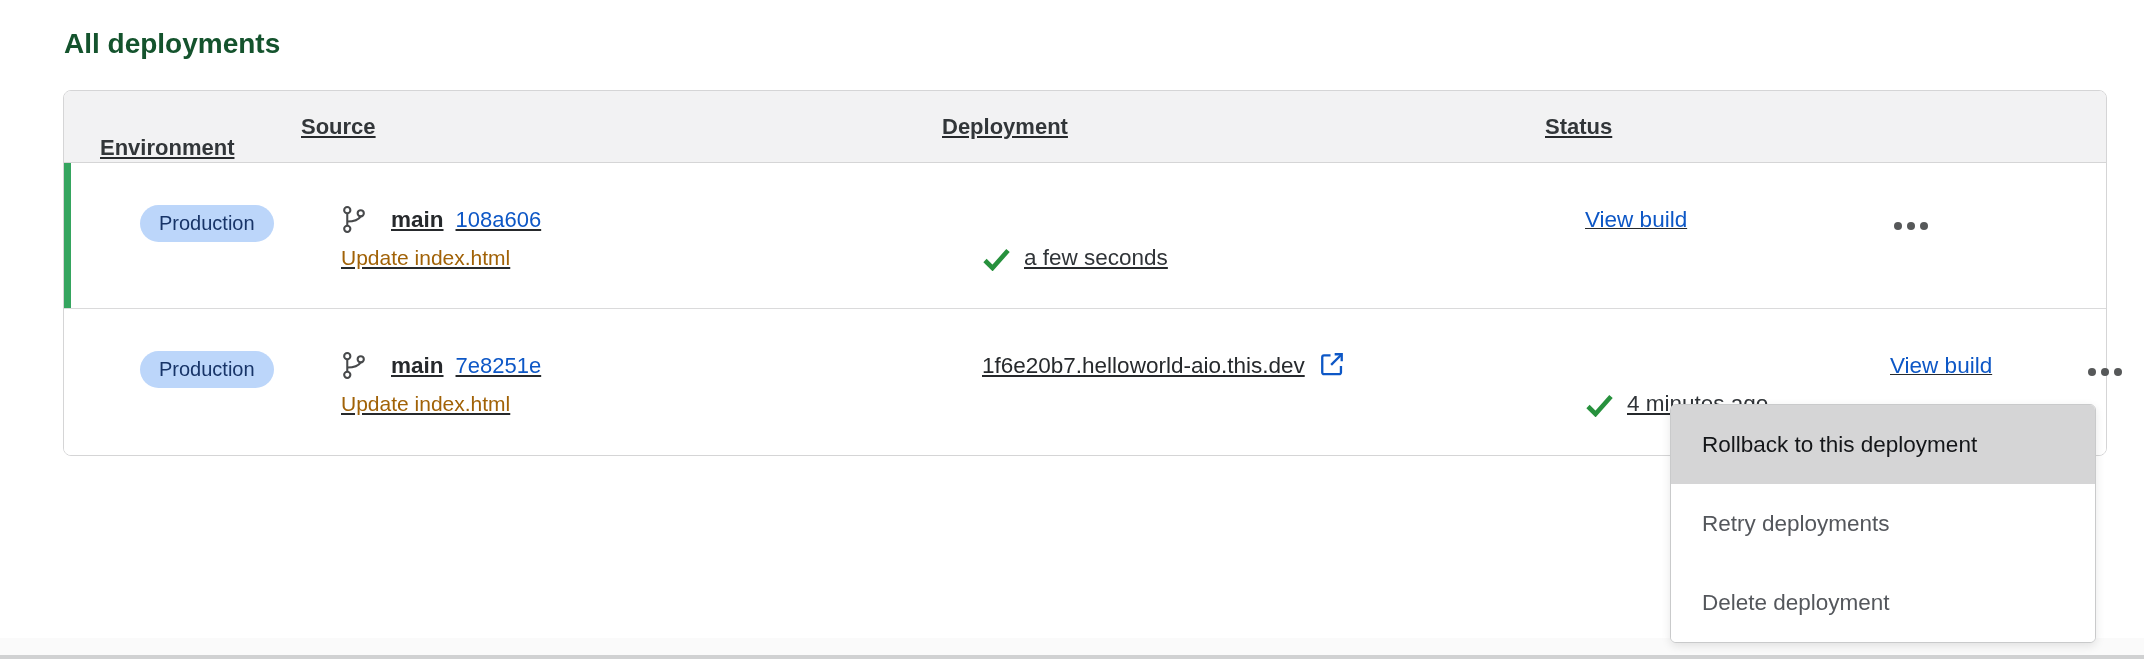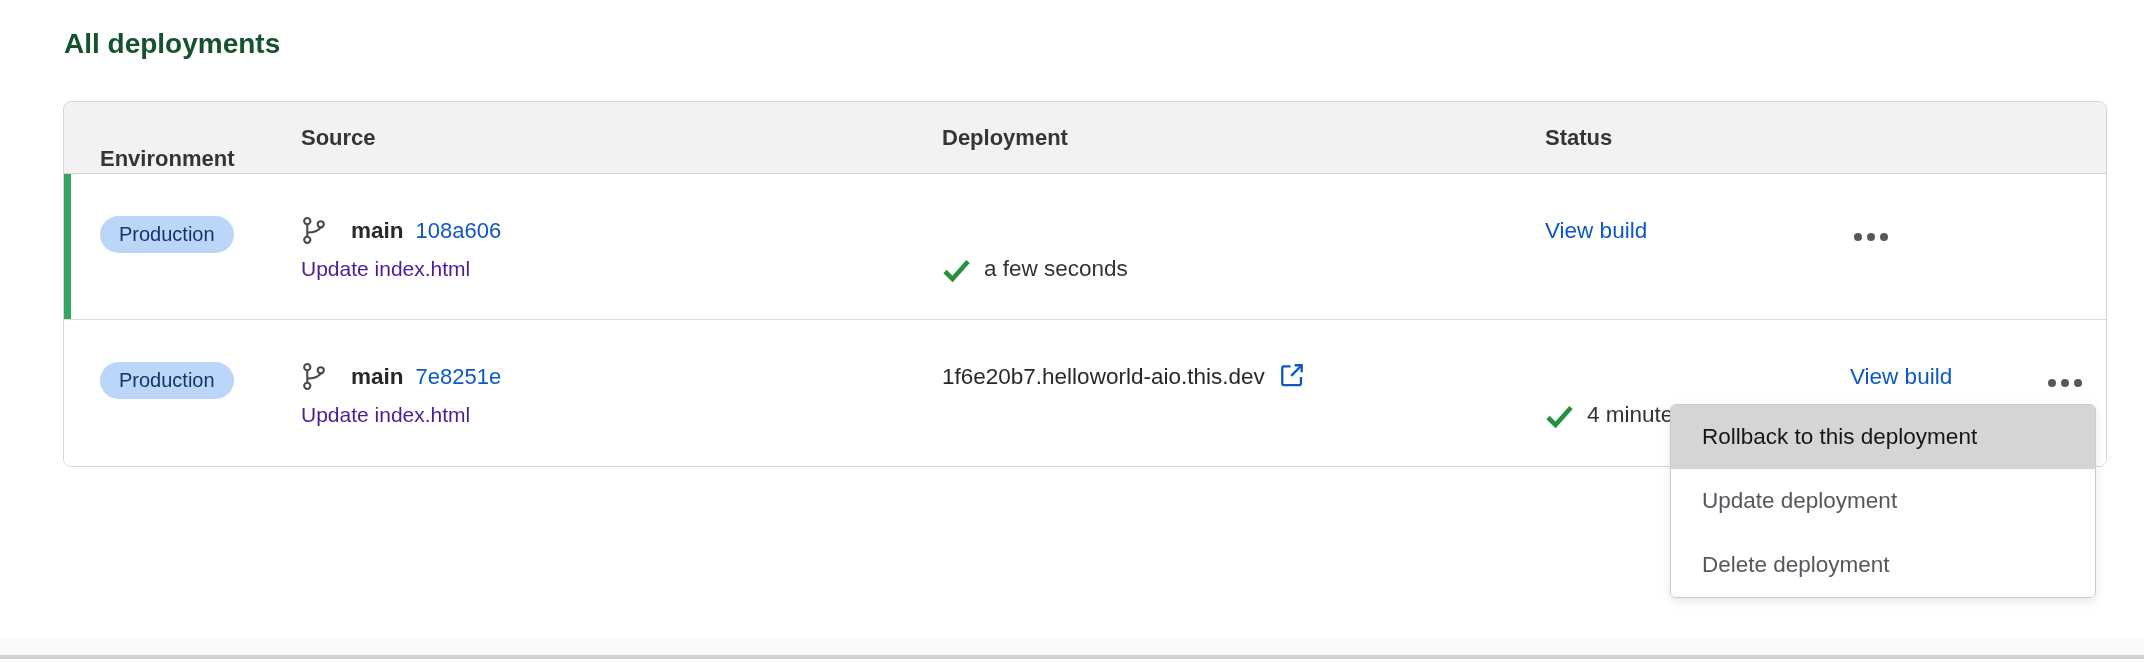--- a/index.html
+++ b/index.html
@@ -16,45 +16,46 @@
     position: absolute;
     left: 64px; top: 28px;
     font-size: 28px;
     font-weight: 600;
     color: #14532d;
   }
 
   
   .deploy-table {
     position: absolute;
-    left: 63px; top: 101px;
+    left: 63px; top: 90px;
     width: 2044px;
     border: 1px solid var(--border-gray, #d5d5d6);
     border-radius: 8px;
     background: #fff;
+    text-decoration: underline;
   }
   .grid-cols {
     display: grid;
     grid-template-columns: 237px 641px 603px 305px 194px 1fr;
   }
   .thead {
     height: 72px;
     background: var(--header-bg, #f2f2f3);
     border-bottom: 1px solid var(--border-gray, #d5d5d6);
     border-radius: 7px 7px 0 0;
     align-items: center;
   }
   .th {
     font-size: 22px;
     font-weight: 600;
     color: #323639;
   }
   .th.c-env { padding-left: 36px; }
 
-  .trow { position: relative; height: 146px; background: #fff; }
+  .trow { position: relative; height: 146px; background: #fff; padding-left: 40px; }
   .trow.first { border-bottom: 1px solid #dadadb; }
   .trow.last { border-radius: 0 0 7px 7px; }
 
   .current-bar {
     position: absolute;
     left: 0; top: 0; bottom: 0;
     width: 7px;
     background: var(--current-marker-green, #35a55f);
   }
 
@@ -68,21 +69,21 @@
     border-radius: 20px;
     background: var(--badge-bg, #bcd6fa);
     color: var(--badge-text, #173468);
   }
 
   .c-src { padding-top: 42px; }
   .src-line1 { display: flex; align-items: center; }
   .branch-icon-wrap { color: #47494b; display: inline-flex; }
   .branch-name { margin-left: 24px; font-size: 22.5px; font-weight: 700; color: #26292c; }
   .commit-link { margin-left: 12px; font-size: 22px; color: var(--link-blue, #0d57c6); text-decoration: none; cursor: pointer; }
-  .commit-msg { margin-top: 12px; font-size: 21px; color: #4c1d95; }
+  .commit-msg { margin-top: 12px; font-size: 21px; color: #a16207; }
 
   .c-dep { padding-top: 44px; display: flex; align-items: flex-start; }
   .dep-url { font-size: 22.5px; color: #26292c; }
   .ext-icon-wrap { margin-left: 13px; margin-top: -2px; color: var(--link-blue, #0d57c6); display: inline-flex; cursor: pointer; }
 
   .c-sta { padding-top: 44px; display: flex; align-items: center; }
   .check-icon-wrap { color: var(--success-green, #27913d); display: inline-flex; margin-top: 3px; }
   .status-text { margin-left: 13px; font-size: 22.5px; color: #303438; }
 
   .c-view { padding-top: 44px; }
@@ -102,21 +103,21 @@
     left: 1670px; top: 404px;
     width: 426px;
     background: #ffffff;
     border: 1px solid #c9cacb;
     border-radius: 6px;
     box-shadow: 0 3px 10px rgba(0,0,0,0.10);
     overflow: hidden;
     z-index: 10;
   }
   .menu-item {
-    height: 64px;
+    height: 79px;
     display: flex;
     align-items: center;
     padding-left: 31px;
     font-size: 22.5px;
     color: #54575c;
     cursor: pointer;
     background: #fff;
   }
   .menu-item.highlighted {
     background: var(--menu-highlight-bg, #d5d5d6);
@@ -239,18 +240,18 @@
           <span class="dot"></span>
           <span class="dot"></span>
       </button>
     </div>
   </div>
 
 </div>
 
 <div class="context-menu">
   <div class="menu-item highlighted">Rollback to this deployment</div>
-  <div class="menu-item">Update deployment</div>
+  <div class="menu-item">Retry deployments</div>
   <div class="menu-item">Delete deployment</div>
 </div>
 
 <div class="bottom-band"></div>
 <div class="bottom-line"></div>
 
 </body></html>

